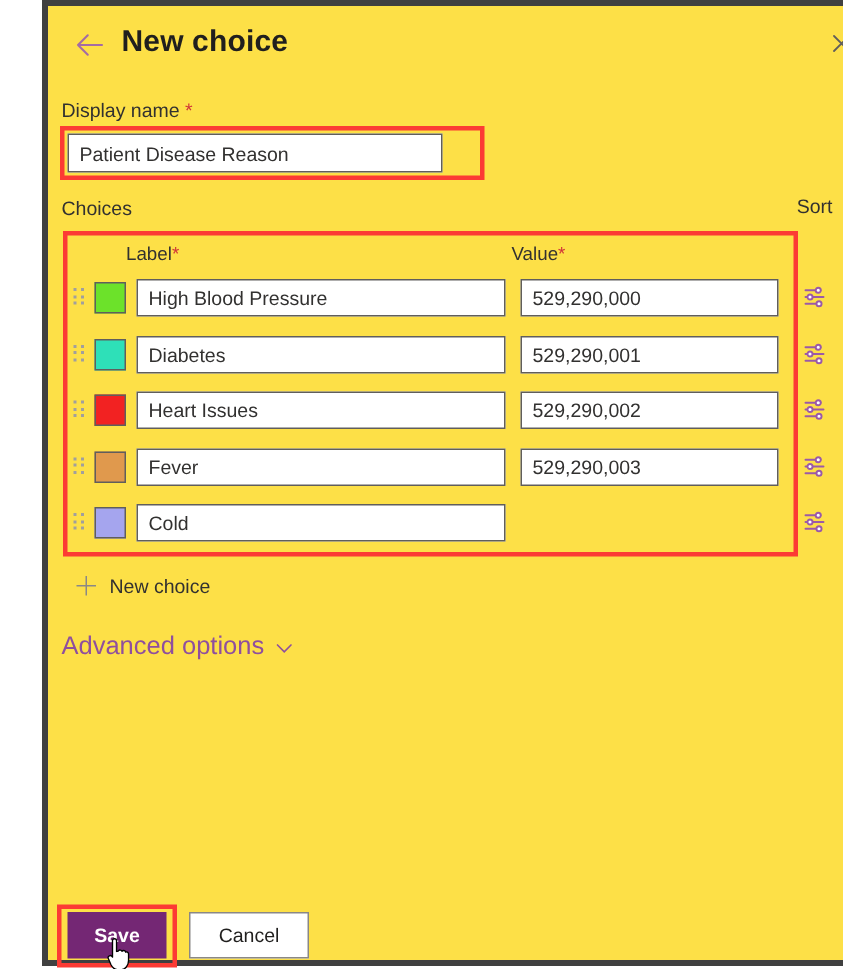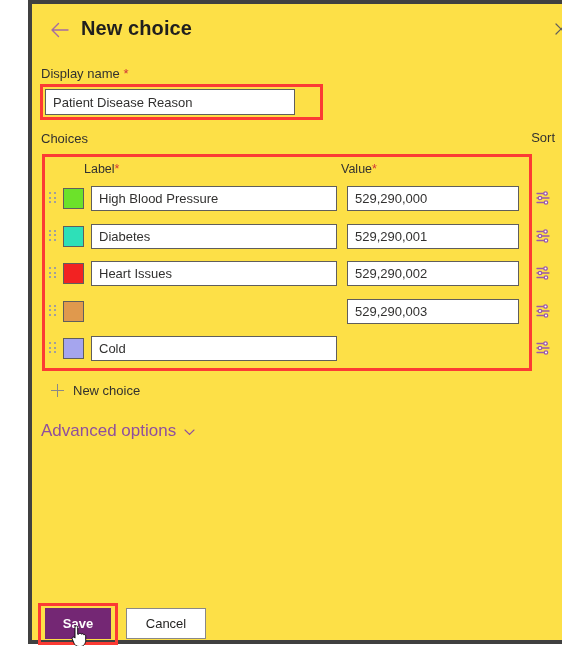--- a/index.html
+++ b/index.html
@@ -378,20 +378,21 @@
       <div class="row" style="top: 291.5px;">
         <div class="drag-handle">
           <i></i>
           <i></i>
           <i></i>
           <i></i>
           <i></i>
           <i></i>
         </div>
         <div class="swatch" style="background: rgb(224, 153, 77);"></div>
+        <input class="label-input" type="text" value="Fever" style="">
         <input class="value-input" type="text" value="529,290,003" style="">
         <div class="row-icon settings"><svg width="20" height="20" viewBox="0 0 20 20" fill="none">
             <path d="M3 5.5h10M3 10h12M3 14.5h10" stroke="#9b59a8" stroke-width="1.3" stroke-linecap="round"></path>
             <circle cx="11.5" cy="5.5" r="1.7" fill="#fff" stroke="#9b59a8" stroke-width="1.3"></circle>
             <circle cx="6" cy="10" r="1.7" fill="#fff" stroke="#9b59a8" stroke-width="1.3"></circle>
             <circle cx="12" cy="14.5" r="1.7" fill="#fff" stroke="#9b59a8" stroke-width="1.3"></circle>
           </svg></div>
         <div class="row-icon trash"><svg width="20" height="20" viewBox="0 0 20 20" fill="none">
             <path d="M3.5 5.2h13M8 5.2V3.6h4v1.6M5.4 5.2l.7 11.1h7.8l.7-11.1" stroke="#9b59a8" stroke-width="1.2" stroke-linecap="round" stroke-linejoin="round"></path>
             <path d="M8.3 8.2v5.4M11.7 8.2v5.4" stroke="#9b59a8" stroke-width="1.2" stroke-linecap="round"></path>

